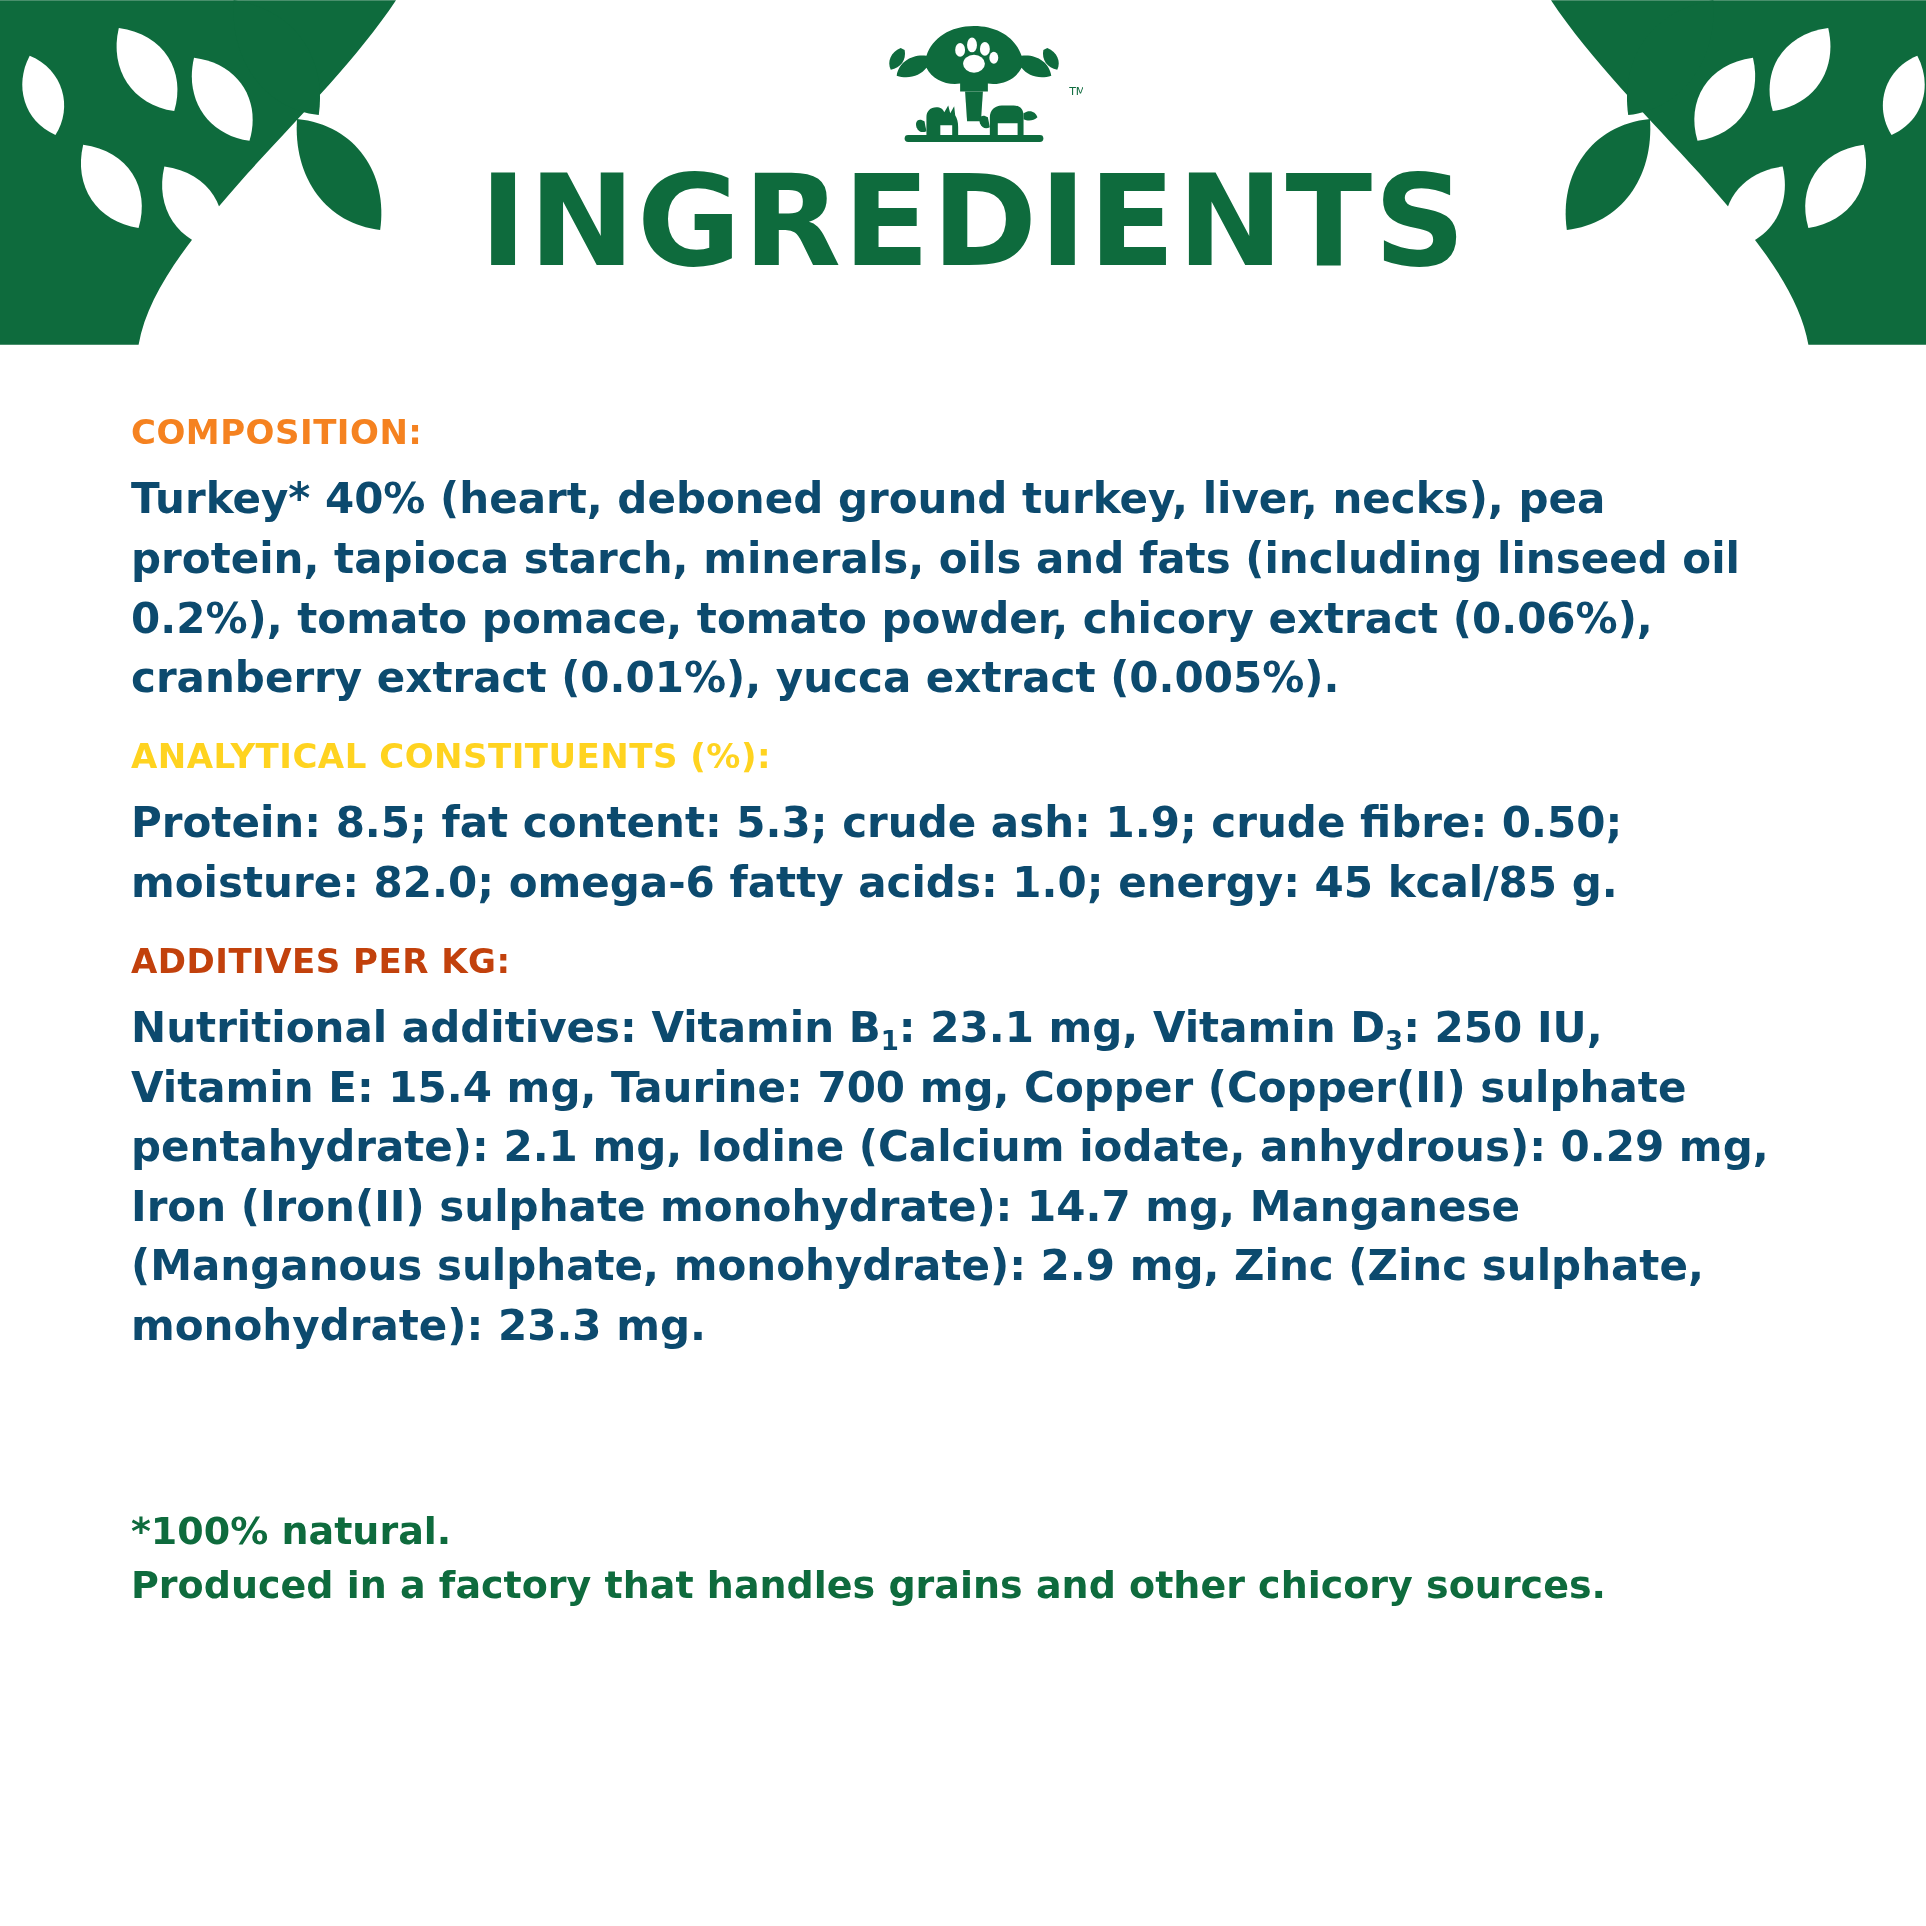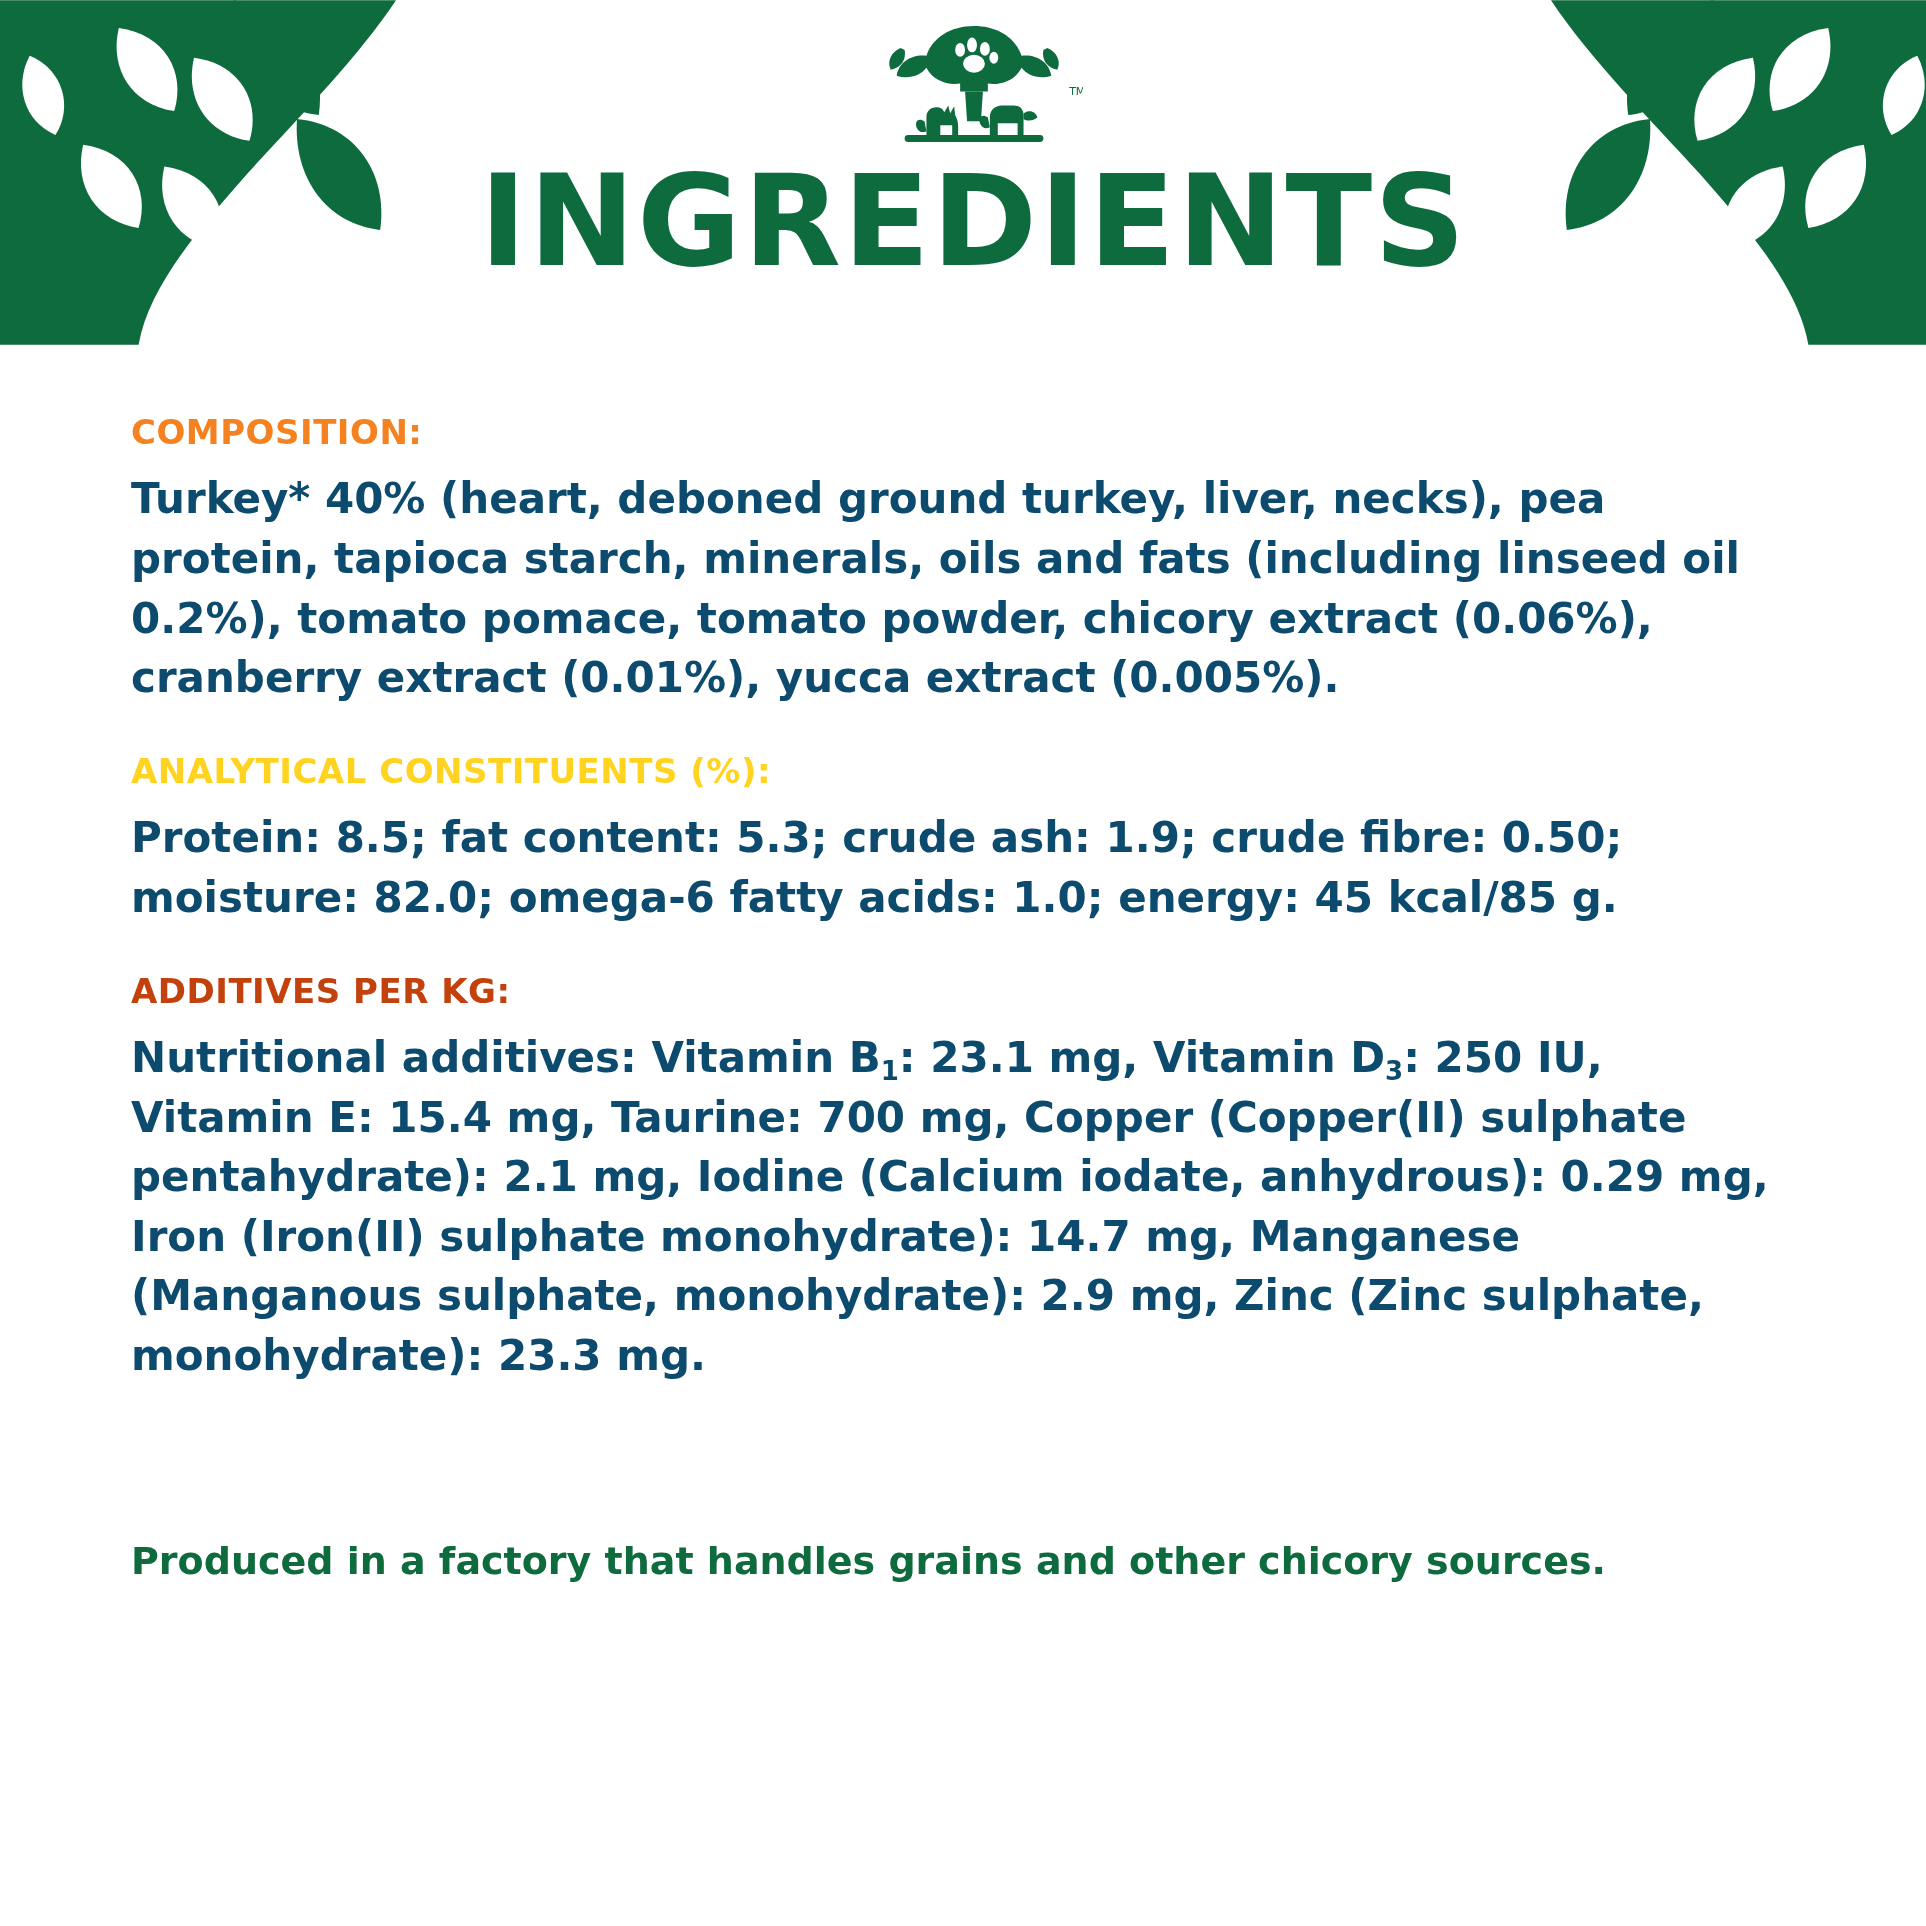--- a/index.html
+++ b/index.html
@@ -63,21 +63,21 @@
 
   
   .content {
     position: absolute;
     top: 345px;
     left: 0;
     width: 1927px;
     padding: 0 131px;
     box-sizing: border-box;
   }
-  .section { margin-top: 45px; }
+  .section { margin-top: 30px; }
   .section:first-child { margin-top: 69px; }
 
   .sec-heading {
     font-family: "DejaVu Sans", sans-serif;
     font-weight: bold;
     font-size: 34px;
     letter-spacing: 0.5px;
     line-height: 1.1;
     margin: 0 0 18px 0;
   }
@@ -188,18 +188,19 @@
       <div class="sec-heading" style="color:#ffd320;">ANALYTICAL CONSTITUENTS (%):</div>
       <p class="sec-body">Protein: 8.5; fat content: 5.3; crude ash: 1.9; crude fibre: 0.50; moisture: 82.0; omega-6 fatty acids: 1.0; energy: 45 kcal/85 g.</p>
     </div>
 
     <div class="section">
       <div class="sec-heading" style="color:#c2410c;">ADDITIVES PER KG:</div>
       <p class="sec-body"><span>Nutritional additives: Vitamin B</span><sub>1</sub><span>: 23.1 mg, Vitamin D</span><sub>3</sub><span>: 250 IU, Vitamin E: 15.4 mg, Taurine: 700 mg, Copper (Copper(II) sulphate pentahydrate): 2.1 mg, Iodine (Calcium iodate, anhydrous): 0.29 mg, Iron (Iron(II) sulphate monohydrate): 14.7 mg, Manganese (Manganous sulphate, monohydrate): 2.9 mg, Zinc (Zinc sulphate, monohydrate): 23.3 mg.</span></p>
     </div>
 
     <div class="footnotes">
+      <div>*100% natural.</div>
       <div>Produced in a factory that handles grains and other chicory sources.</div>
     </div>
 
   </div>
 </div>
 
 
 </body></html>

